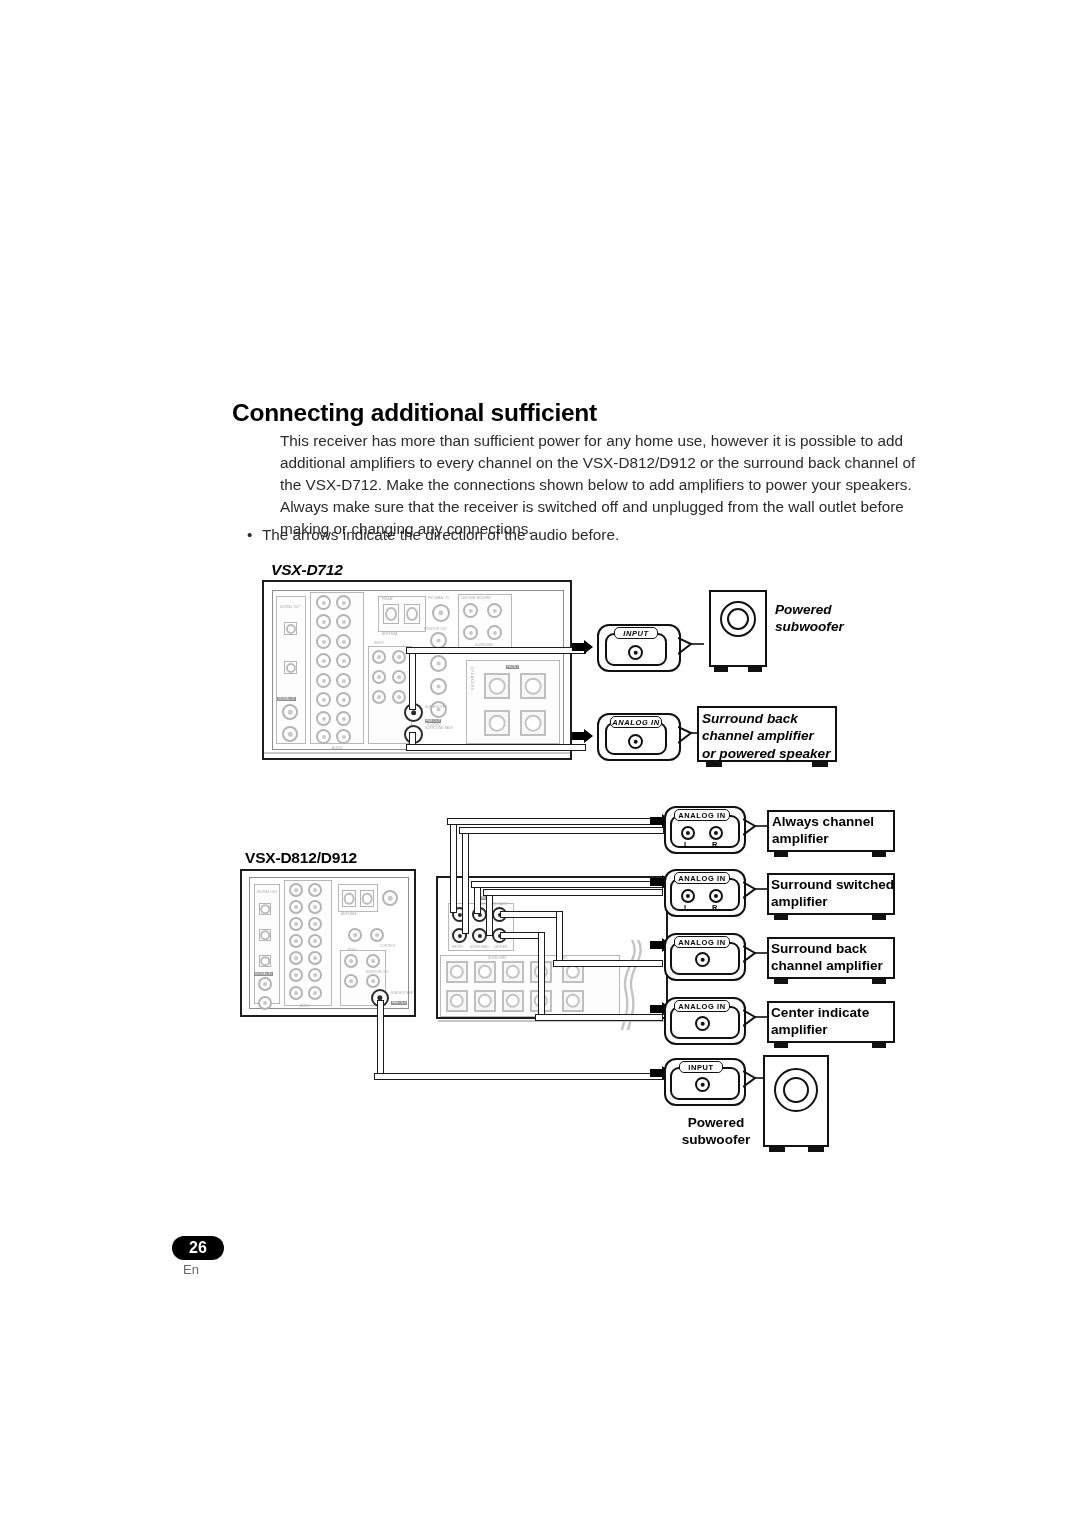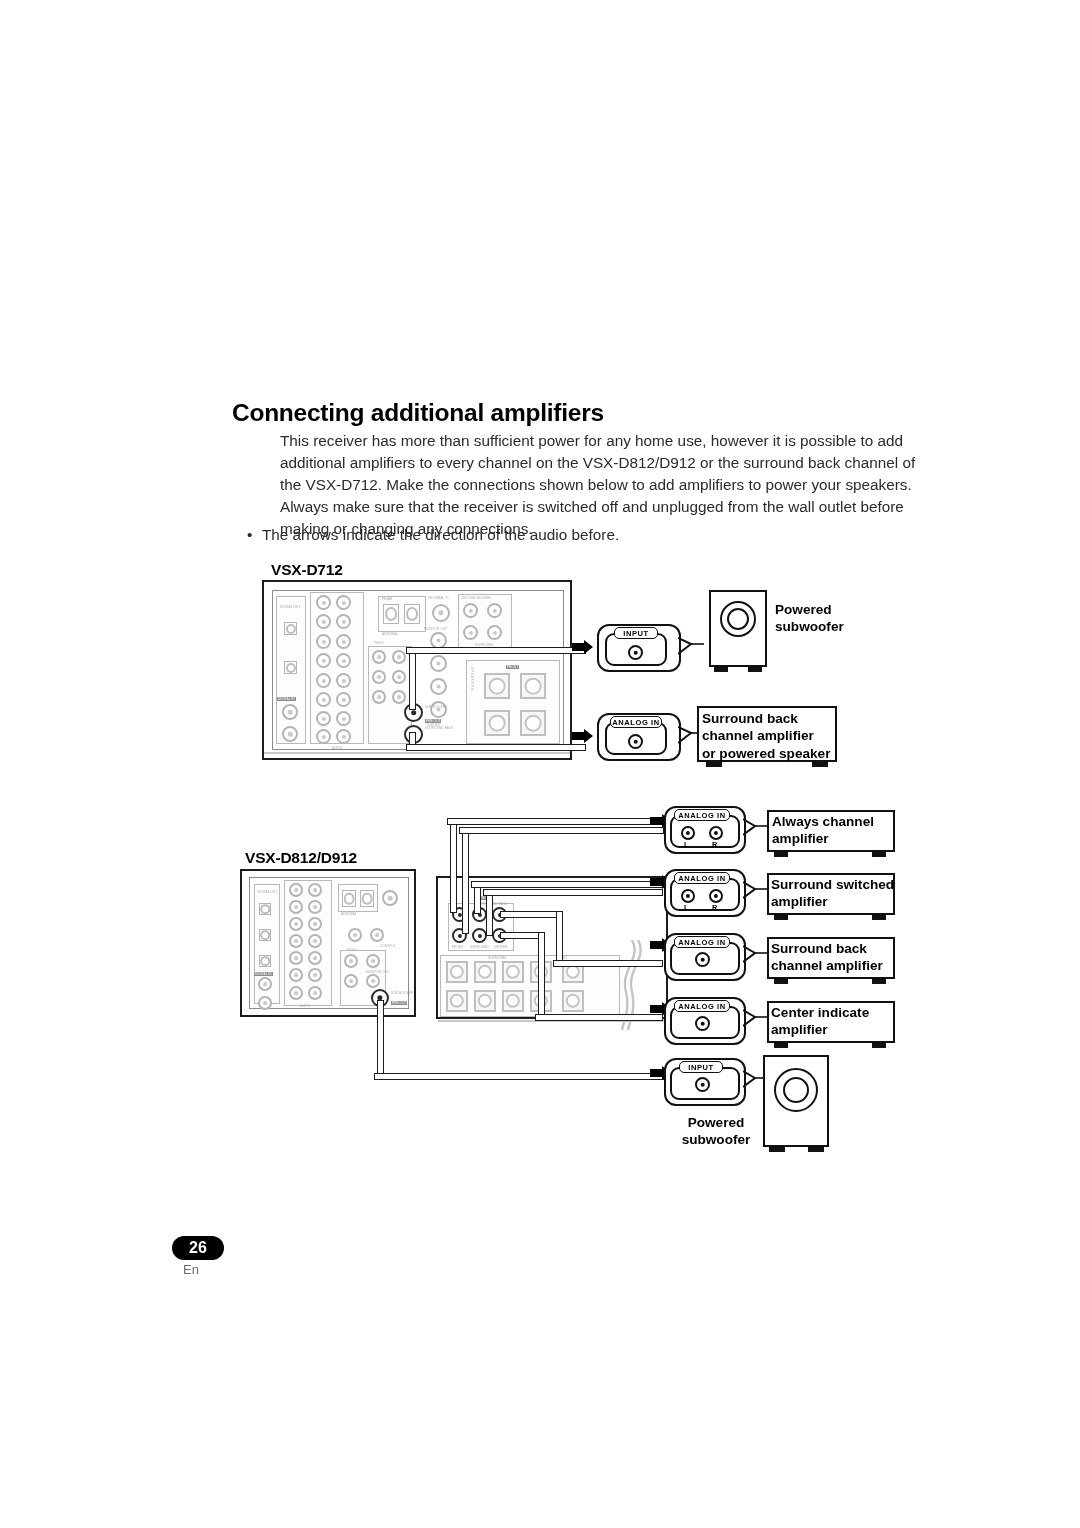--- a/index.html
+++ b/index.html
@@ -111,28 +111,28 @@
       border:2.6px solid #111;}
   .sublbl{position:absolute;font-size:13.6px;font-weight:bold;line-height:17.4px;
       color:#000;}
 </style>
 </head>
 <body>
 
 <div id="page">
 
 
-  <div class="sec-title">Connecting additional amplifiers</div>
+  <div class="sec-title">Connecting additional sufficient</div>
   <div class="body-copy">This receiver has more than sufficient power for any home use, however it is possible to add additional amplifiers to every channel on the VSX-D812/D912 or the surround back channel of the VSX-D712. Make the connections shown below to add amplifiers to power your speakers. Always make sure that the receiver is switched off and unplugged from the wall outlet before making or changing any connections.</div>
   <div class="bullet">
     <span class="dot">•</span>
     <span class="btxt">The arrows indicate the direction of the audio before.</span>
   </div>
 
-  <div class="dg" style="left:0;top:0;width:1080px;height:1528px;">
+  <div class="dg" style="left:0;top:0;width:1080px;height:1528px;font-style:italic;">
 
     <div class="modeltag" style="left:271px;top:561px;">VSX-D712</div>
 
     <div class="panel" style="left:262px;top:580px;width:310px;height:180px;"></div>
     <div class="panel-inner" style="left:272px;top:590px;width:292px;height:160px;"></div>
     <div class="hairline" style="left:264px;top:752px;width:306px;height:2px;"></div>
 
     <div class="jbank" style="left:276px;top:596px;width:30px;height:148px;"></div>
     <div class="micro" style="left:280px;top:605px;">DIGITAL OUT</div>
     <div class="sqjack" style="left:284px;top:622px;width:13px;height:13px;"></div>

